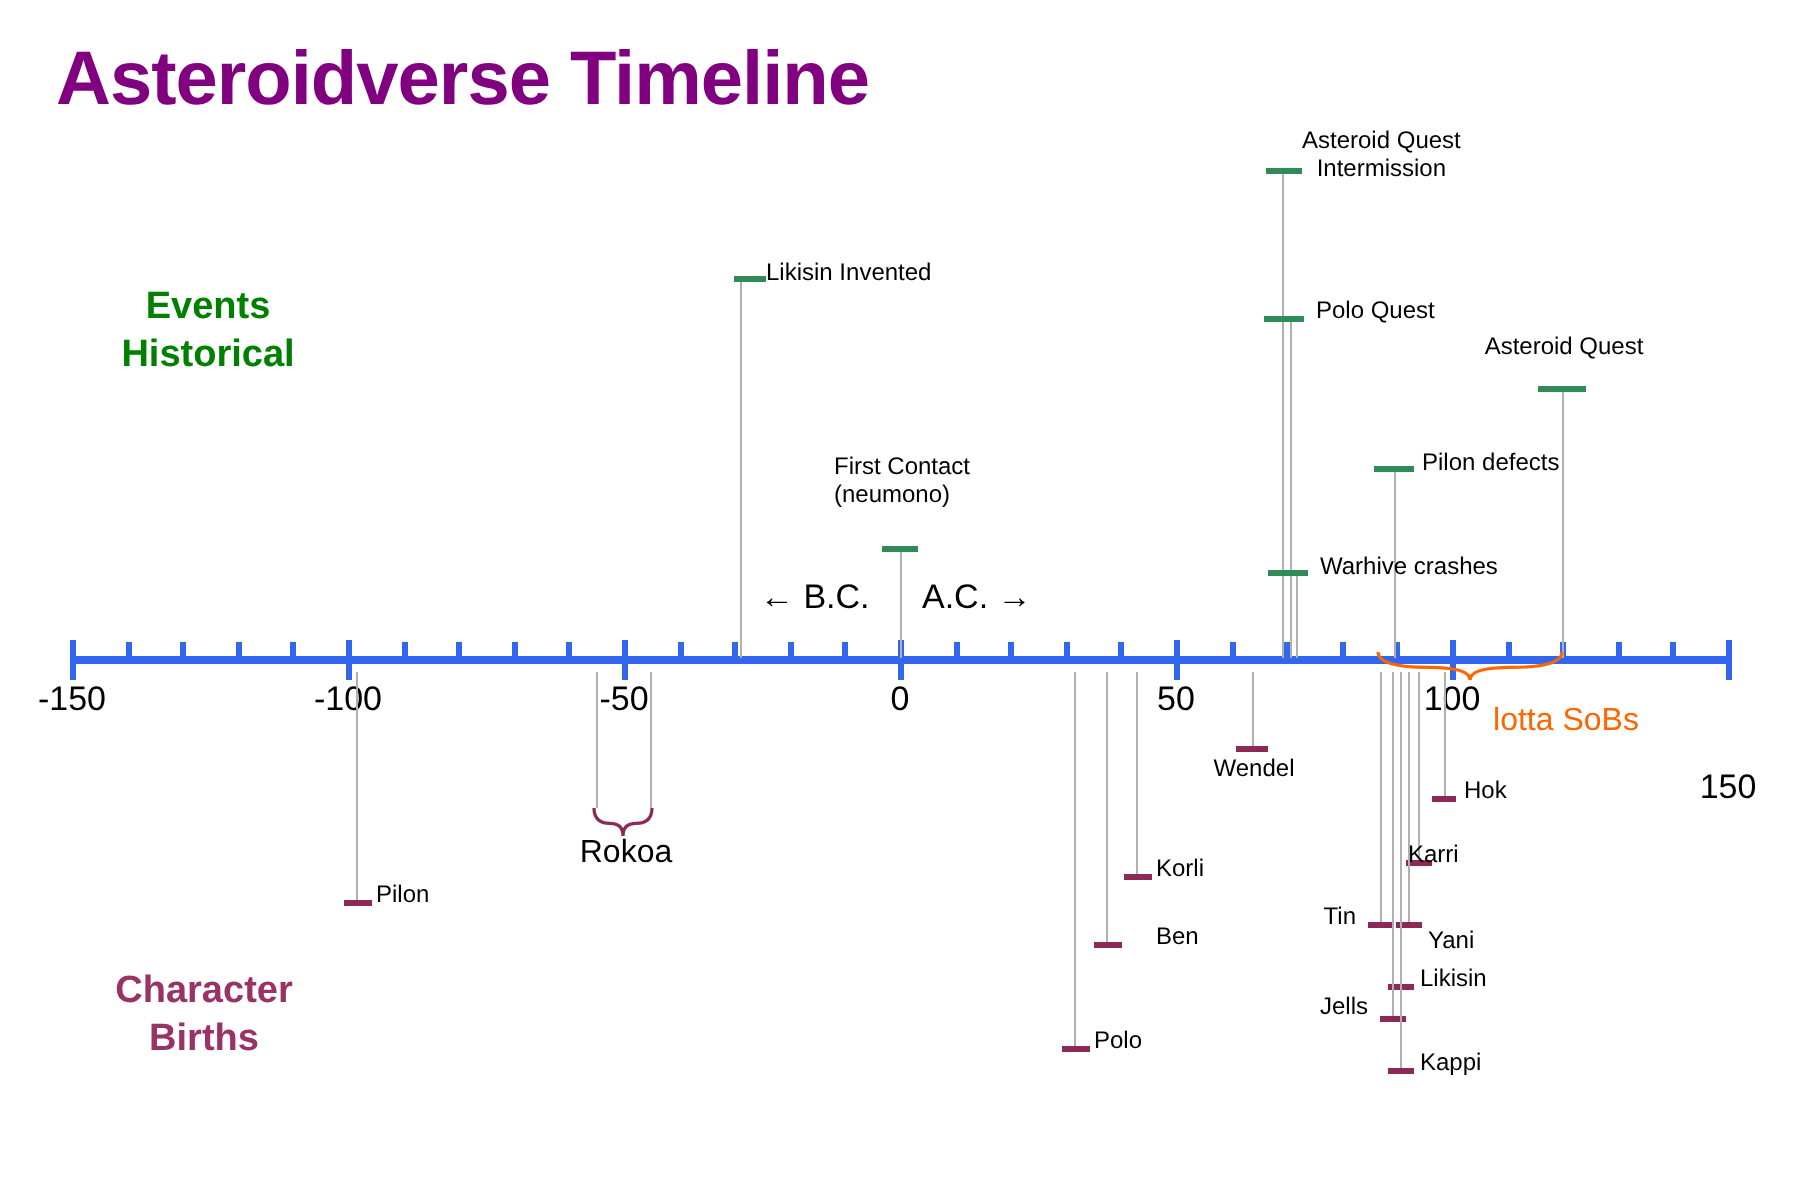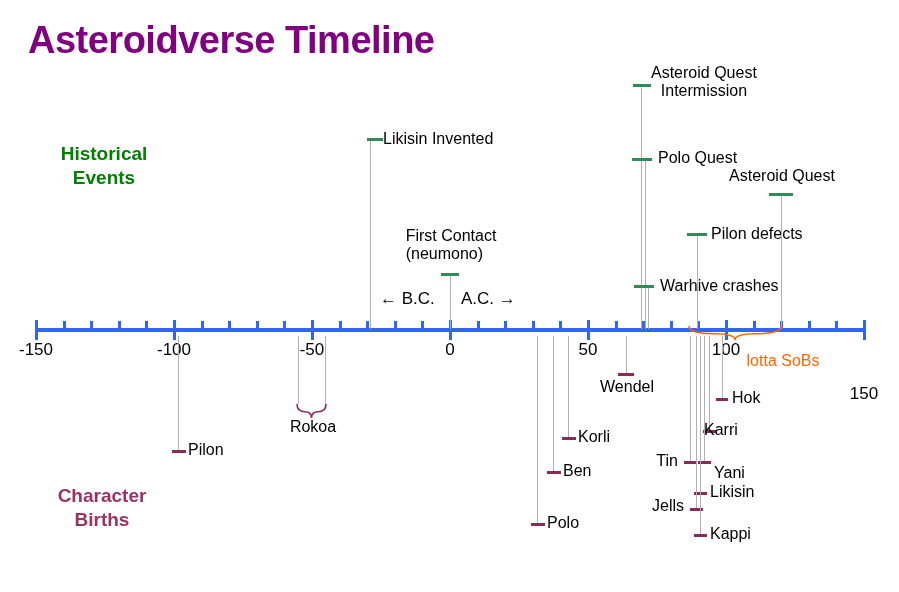--- a/index.html
+++ b/index.html
@@ -94,21 +94,21 @@
   .stub {
     position: absolute;
     height: 3px;
   }
   .stub.event { background: #2f8b57; }
   .stub.birth { background: #8b2a58; }
 
   
   .item-label {
     position: absolute;
-    font-size: 16px;
+    font-size: 12px;
     color: #000000;
     white-space: nowrap;
     line-height: 1.15;
   }
   .item-label.centered { transform: translateX(-50%); text-align: center; }
   .item-label.left-of   { text-align: right; }
 
   
   .brace-svg { position: absolute; overflow: visible; }
   .brace-label {
@@ -122,22 +122,22 @@
   .brace-label.rokoa { color: #000000; }
 </style>
 </head>
 <body>
 
 <div id="stage">
 
   <div id="title">Asteroidverse Timeline</div>
 
   <div id="caption-historical" class="section-caption">
+    <div>Events</div>
     <div>Historical</div>
-    <div>Events</div>
   </div>
   <div id="caption-births" class="section-caption">
     <div>Character</div>
     <div>Births</div>
   </div>
 
   <div id="axis-line" style="left: 36px; top: 328px; width: 828px; background: rgb(51, 102, 238);"></div>
   <div id="ticks-layer">
       <div class="tick major" style="left: 35px; background: rgb(51, 102, 238); top: 320px; height: 20px;"></div>
       <div class="tick minor" style="left: 62.6px; background: rgb(51, 102, 238); top: 321px; height: 11px;"></div>
@@ -218,21 +218,21 @@
       <div class="stub birth" style="left: 172px; top: 450px; width: 14px; background: rgb(139, 42, 88);"></div>
       <div class="item-label" style="top: 441px; left: 188px;">Pilon</div>
       <div class="leader" style="left: 626px; top: 336px; height: 37px; background: rgb(176, 176, 176);"></div>
       <div class="stub birth" style="left: 618px; top: 373px; width: 16px; background: rgb(139, 42, 88);"></div>
       <div class="item-label centered" style="top: 378px; left: 627px;">Wendel</div>
       <div class="leader" style="left: 568px; top: 336px; height: 101px; background: rgb(176, 176, 176);"></div>
       <div class="stub birth" style="left: 562px; top: 437px; width: 14px; background: rgb(139, 42, 88);"></div>
       <div class="item-label" style="top: 428px; left: 578px;">Korli</div>
       <div class="leader" style="left: 553px; top: 336px; height: 135px; background: rgb(176, 176, 176);"></div>
       <div class="stub birth" style="left: 547px; top: 471px; width: 14px; background: rgb(139, 42, 88);"></div>
-      <div class="item-label" style="top: 462px; left: 563px;">Ben</div>
+      <div class="item-label" style="top: 462px; left: 578px;">Ben</div>
       <div class="leader" style="left: 537px; top: 336px; height: 187px; background: rgb(176, 176, 176);"></div>
       <div class="stub birth" style="left: 531px; top: 523px; width: 14px; background: rgb(139, 42, 88);"></div>
       <div class="item-label" style="top: 514px; left: 547px;">Polo</div>
       <div class="leader" style="left: 722px; top: 336px; height: 62px; background: rgb(176, 176, 176);"></div>
       <div class="stub birth" style="left: 716px; top: 398px; width: 12px; background: rgb(139, 42, 88);"></div>
       <div class="item-label" style="top: 389px; left: 732px;">Hok</div>
       <div class="leader" style="left: 709px; top: 336px; height: 94px; background: rgb(176, 176, 176);"></div>
       <div class="stub birth" style="left: 703px; top: 430px; width: 13px; background: rgb(139, 42, 88);"></div>
       <div class="item-label" style="top: 421px; left: 704px;">Karri</div>
       <div class="leader" style="left: 704px; top: 336px; height: 125px; background: rgb(176, 176, 176);"></div>

